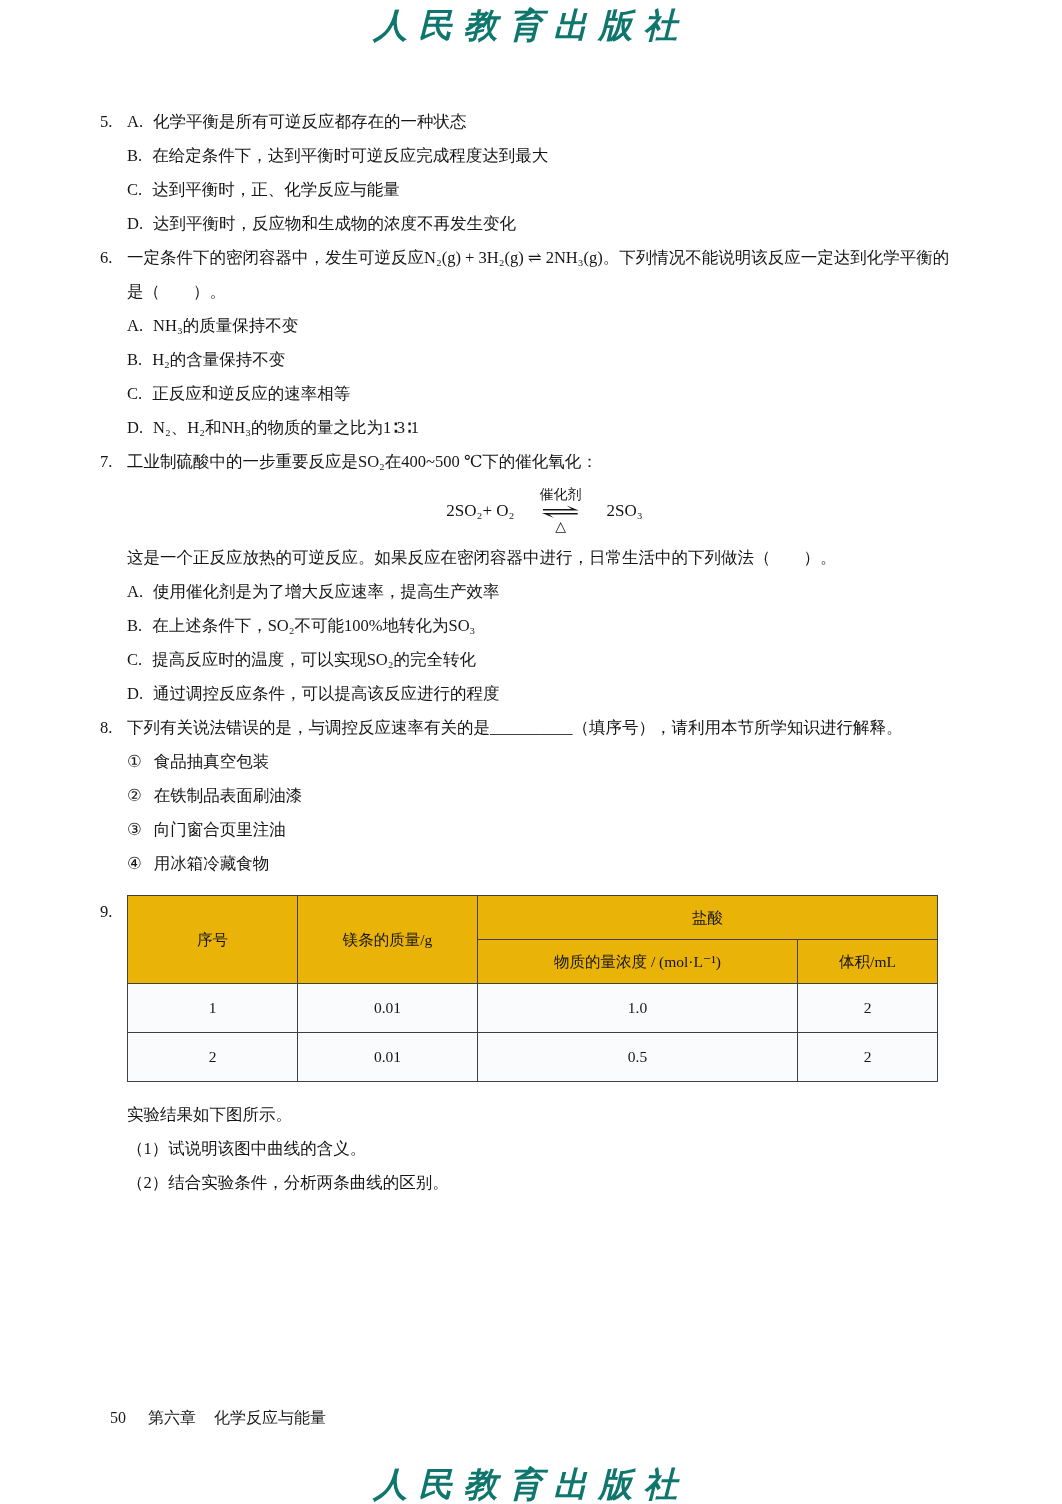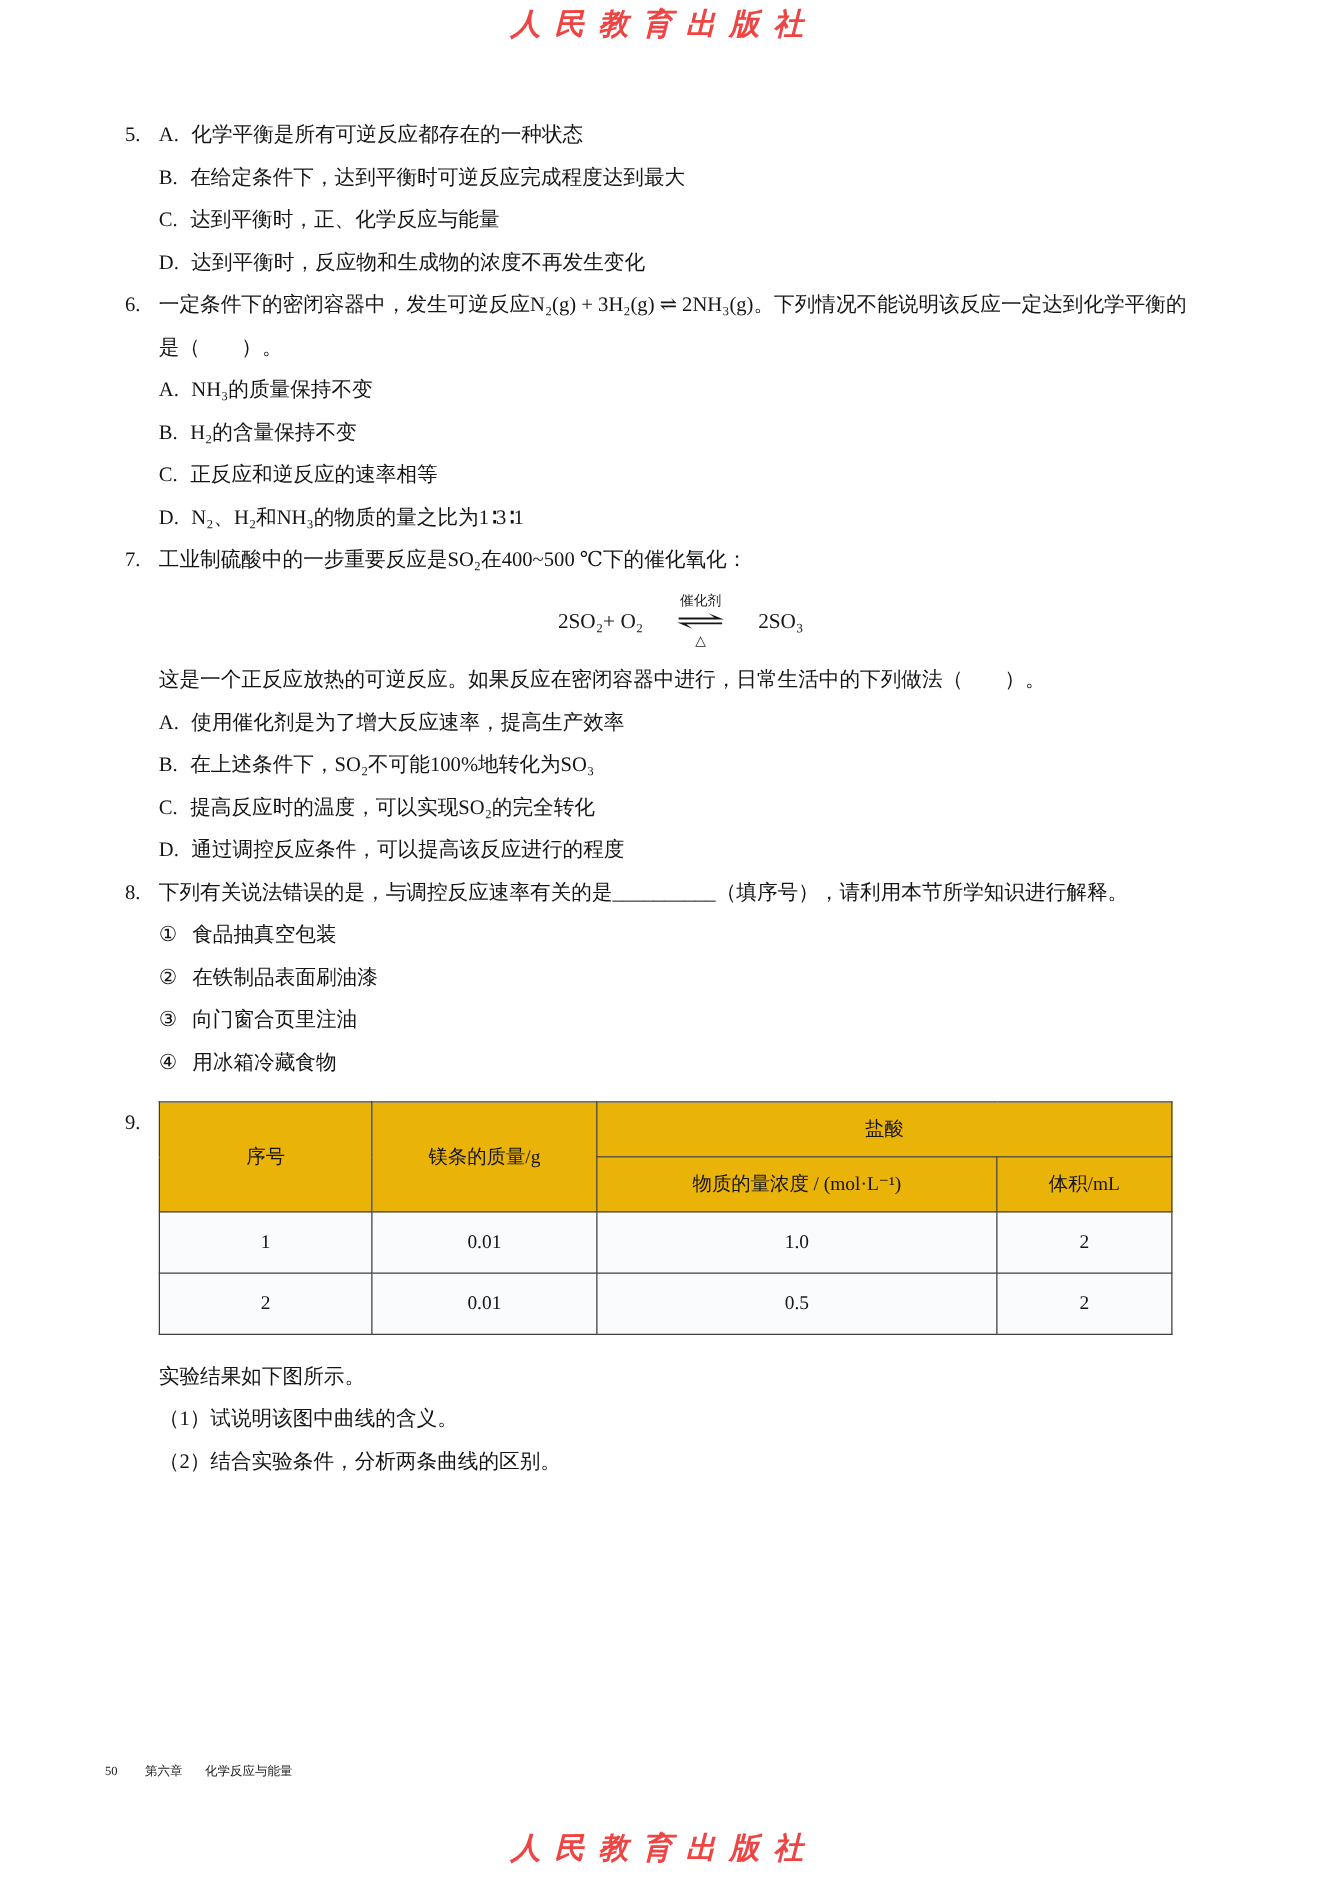--- a/index.html
+++ b/index.html
@@ -4,21 +4,21 @@
 <style>
   * { margin:0; padding:0; box-sizing:border-box; }
   html,body { background:#ffffff; }
   .page {
     width:1062px; height:1504px; margin:0 auto; position:relative; overflow:hidden;
     background:#ffffff; color:#151515;
     font-family:"Liberation Serif","DejaVu Serif",serif;
   }
   .logo {
     text-align:center; font-weight:bold; font-style:italic;
-    font-size:24px; letter-spacing:11px; color:#ef4444;
+    font-size:34px; letter-spacing:11px; color:#0f766e;
     font-family:"Liberation Serif","DejaVu Serif",serif;
     white-space:nowrap;
   }
   .logo-top { padding-top:3px; }
   .logo-bottom { position:absolute; top:1462px; left:0; right:0; }
   .content {
     margin:56px 100px 0 100px;
     font-size:16.5px; line-height:34px;
   }
   .question { position:relative; padding-left:27px; }
@@ -28,21 +28,21 @@
   .item-label { flex:none; margin-right:12px; }
   .equation {
     display:flex; justify-content:center; align-items:center;
     margin:8px 0 6px 0; font-size:17px; line-height:20px;
   }
   .eq-side { white-space:nowrap; }
   .eq-arrow {
     display:inline-flex; flex-direction:column; align-items:center;
     margin:0 10px; min-width:72px;
   }
-  .eq-above, .eq-below { font-size:11px; line-height:16px; }
+  .eq-above, .eq-below { font-size:14px; line-height:16px; }
   .eq-harpoons {
     font-size:20px; line-height:16px; display:inline-block;
     transform:scaleX(2.4); transform-origin:center;
   }
   table.reagents {
     border-collapse:collapse; margin:14px 0 16px 0;
     width:810px; table-layout:fixed;
     font-size:15.5px;
   }
   table.reagents th, table.reagents td {
@@ -50,22 +50,22 @@
     font-weight:normal; padding:0 6px;
   }
   table.reagents { border:1.5px solid #2e2e2e; }
   table.reagents th { background:#eab308; height:44px;margin-top:28px; }
   table.reagents td { background:#fafbfc; height:49px; }
   .col-serial { width:170px; }
   .col-mass   { width:180px; }
   .col-conc   { width:320px; }
   .col-vol    { width:140px; }
   .footer {
-    position:absolute; top:1408px; left:84px;
-    font-size:10px; line-height:20px; color:#1b1b1b;
+    position:absolute; top:1408px; left:110px;
+    font-size:16px; line-height:20px; color:#1b1b1b;
   }
   .footer span { margin-right:18px; }
   .footer .page-num { margin-right:22px; }
 </style>
 </head>
 <body>
 
 <div class="page">
 
   <div class="logo logo-top">人民教育出版社</div>

